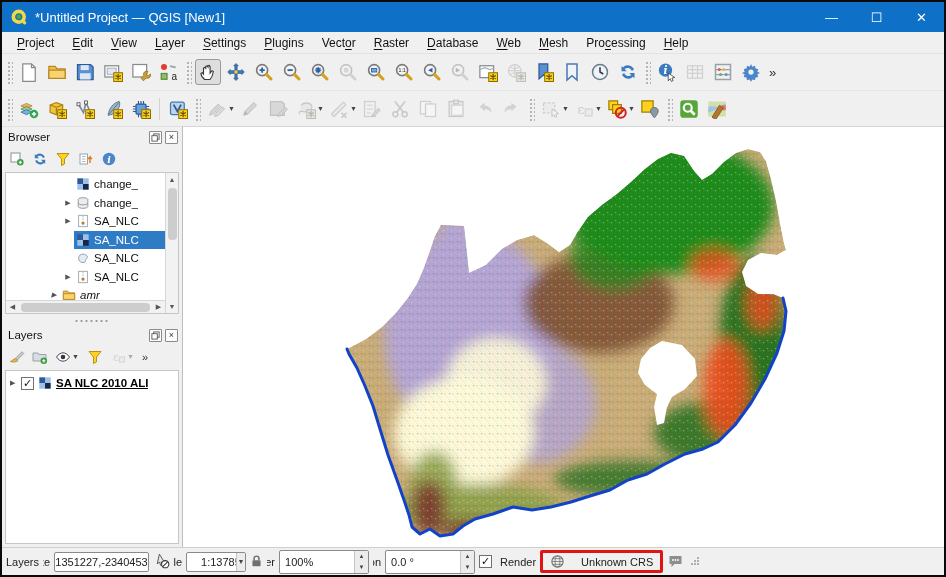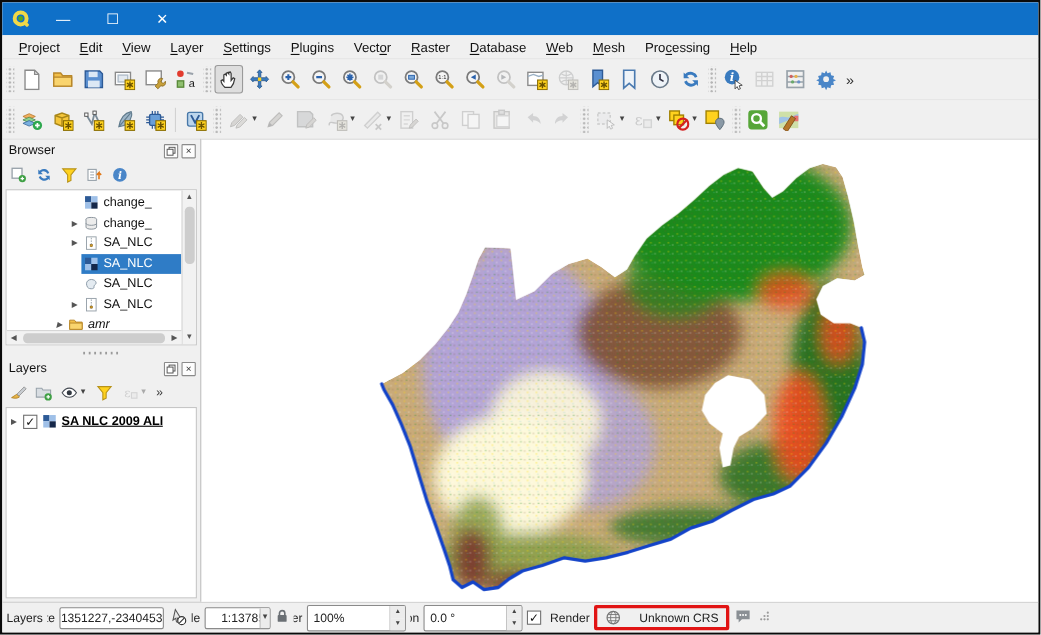--- a/index.html
+++ b/index.html
@@ -91,20 +91,21 @@
 <div class="window">
 
   <div class="titlebar">
     <span class="logo">
       <svg width="17" height="17" viewBox="0 0 16 16">
         <circle cx="7.3" cy="7.3" r="5.1" fill="none" stroke="#f0d848" stroke-width="3.4"></circle>
         <circle cx="7.3" cy="7.3" r="2.1" fill="#58a81c"></circle>
         <rect x="9.6" y="9.6" width="5.4" height="3" rx="1" fill="#f0d848" transform="rotate(45 11 11)"></rect>
       </svg>
     </span>
+    <span class="title">*Untitled Project — QGIS [New1]</span>
     <span class="winbtns">
       <span class="winbtn">—</span>
       <span class="winbtn">☐</span>
       <span class="winbtn">✕</span>
     </span>
   </div>
 
   <div class="menubar" id="menubar">
       <span class="menuitem"><u>P</u>roject</span>
       <span class="menuitem"><u>E</u>dit</span>
@@ -806,21 +807,21 @@
               <span class="arrow">▶</span>
               <span class="cbx">✓</span>
               <span class="ticon" style="display:flex;margin-right:4px">
                 <svg width="14" height="14" viewBox="0 0 16 16">
                   <rect x="1.5" y="1.5" width="6.5" height="6.5" fill="#2d5a96"></rect>
                   <rect x="8" y="1.5" width="6.5" height="6.5" fill="#9fc0e8"></rect>
                   <rect x="1.5" y="8" width="6.5" height="6.5" fill="#9fc0e8"></rect>
                   <rect x="8" y="8" width="6.5" height="6.5" fill="#15284a"></rect>
                 </svg>
               </span>
-              <span class="llabel">SA NLC 2009 ALI</span>
+              <span class="llabel">SA NLC 2010 ALI</span>
             </div>
           </div>
       </div>
     </div>
 
     <div class="canvas" id="map-canvas">
         <svg width="777" height="425" viewBox="169 124 777 425">
           <defs>
             <filter id="bl" x="-40%" y="-40%" width="180%" height="180%">
               <feGaussianBlur stdDeviation="7"></feGaussianBlur>

